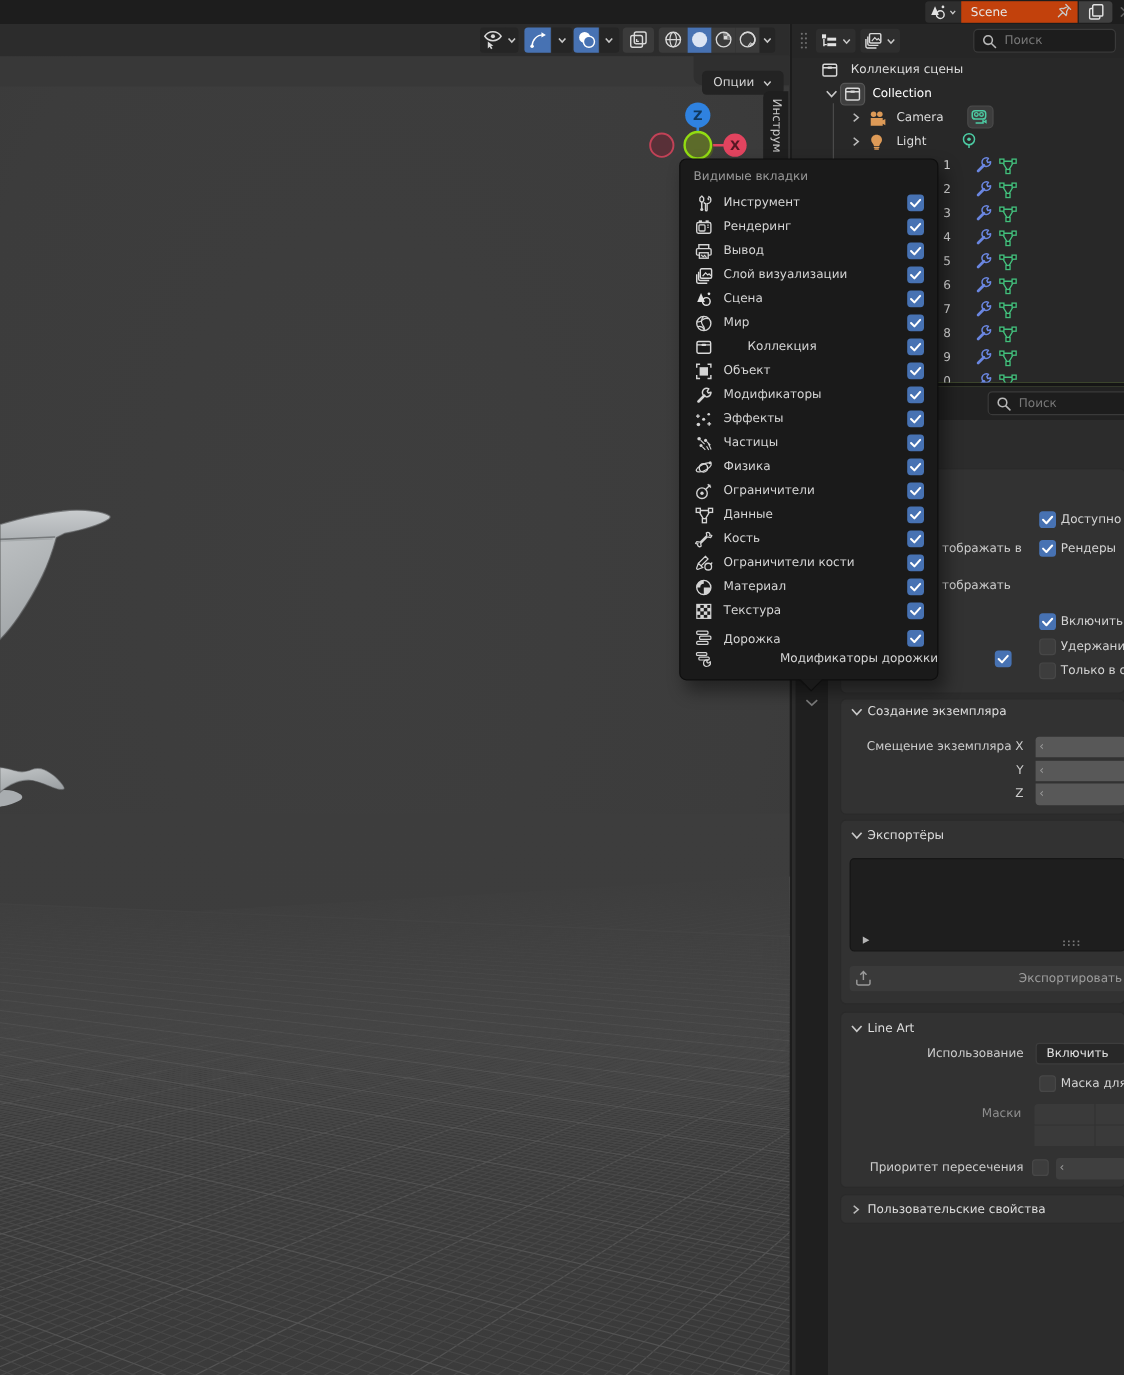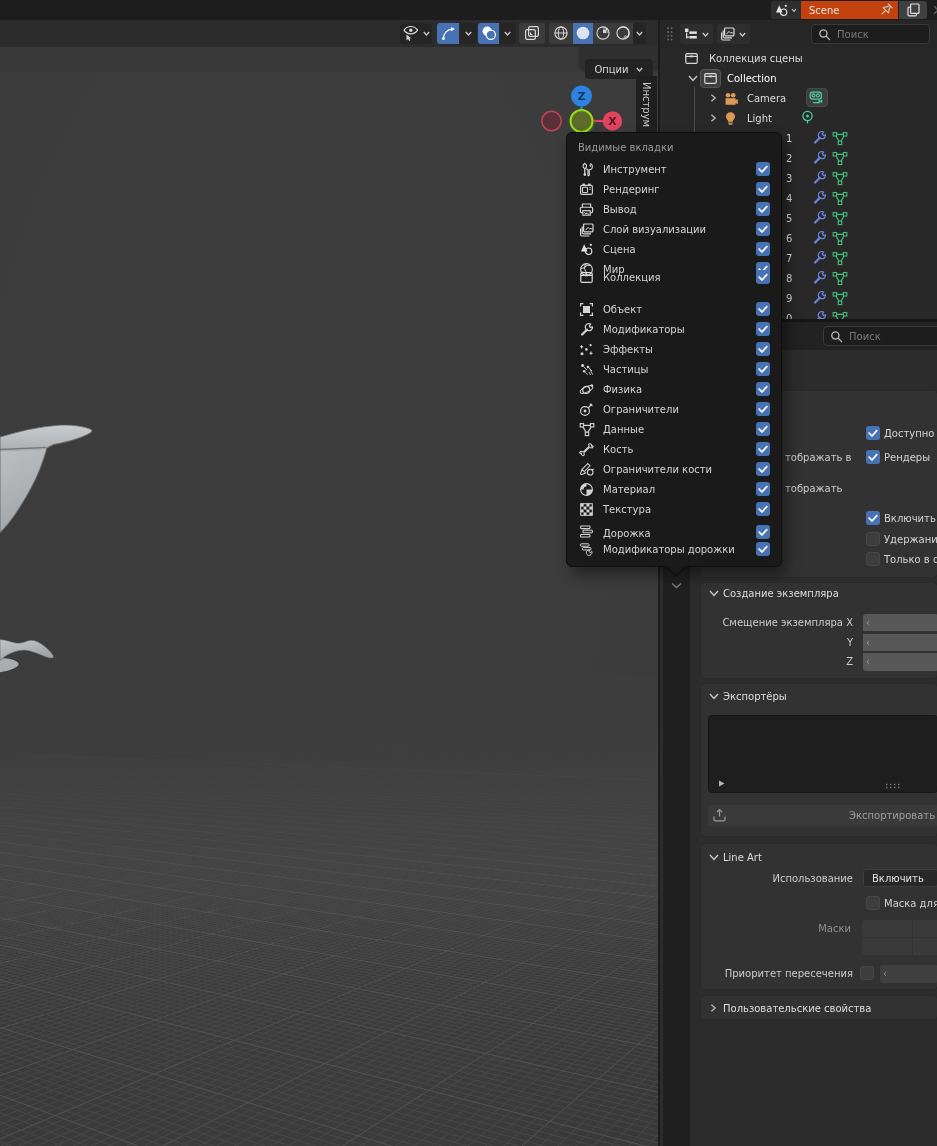--- a/index.html
+++ b/index.html
@@ -1642,21 +1642,21 @@
               <path d="M2.2 10.2 C4.4 9.8 6.8 10.6 8 12.6" stroke="#d4d4d4" stroke-width="1.05" fill="none"></path>
             </svg>
           </span>
           <span class="mlbl">Мир</span>
           <span class="checkbox cb-on">
             <svg width="14" height="14" viewBox="0 0 14 14" fill="none">
               <path d="M3.2 7.2 L6 10 L10.8 4.6" stroke="#fff" stroke-width="1.7" fill="none" stroke-linecap="round" stroke-linejoin="round"></path>
             </svg>
           </span>
         </div>
-        <div class="mitem" style="top: 134px;">
+        <div class="mitem" style="top: 146px; gap: 20px;">
           <span class="micon">
             <svg width="15" height="15" viewBox="0 0 15 15" fill="none">
               <rect x="1.8" y="2.6" width="11.4" height="9.8" rx="1.2" stroke="#dadada" stroke-width="1.2"></rect>
               <path d="M1.8 5.4 L13.2 5.4" stroke="#dadada" stroke-width="1.2"></path>
               <rect x="5.6" y="4.5" width="3.8" height="1.8" rx="0.6" fill="#dadada"></rect>
             </svg>
           </span>
           <span class="mlbl">Коллекция</span>
           <span class="checkbox cb-on">
             <svg width="14" height="14" viewBox="0 0 14 14" fill="none">
@@ -1845,21 +1845,21 @@
               <rect x="1.6" y="10.4" width="9.4" height="2.6" rx="0.8" stroke="#d4d4d4" stroke-width="1.05" fill="none"></rect>
             </svg>
           </span>
           <span class="mlbl">Дорожка</span>
           <span class="checkbox cb-on">
             <svg width="14" height="14" viewBox="0 0 14 14" fill="none">
               <path d="M3.2 7.2 L6 10 L10.8 4.6" stroke="#fff" stroke-width="1.7" fill="none" stroke-linecap="round" stroke-linejoin="round"></path>
             </svg>
           </span>
         </div>
-        <div class="mitem" style="top: 406px;">
+        <div class="mitem" style="top: 406px; gap: 47px;">
           <span class="micon">
             <svg width="15" height="15" viewBox="0 0 15 15" fill="none">
               <rect x="1.4" y="1.8" width="8.6" height="2.4" rx="0.8" stroke="#d4d4d4" stroke-width="1" fill="none"></rect>
               <rect x="3.4" y="5.6" width="8.6" height="2.4" rx="0.8" stroke="#d4d4d4" stroke-width="1" fill="none"></rect>
               <path d="M9.4 13.4 C8.2 13.1 7.3 12 7.3 10.7 C7.3 9.1 8.6 7.9 10.1 7.9 L10.9 7.9 L10 9.3 C10.1 10.1 10.7 10.6 11.5 10.5 L12.9 9.5 C13.3 10.9 12.6 12.4 11.3 13 Z" stroke="#d4d4d4" stroke-width="1" fill="none"></path>
             </svg>
           </span>
           <span class="mlbl">Модификаторы дорожки</span>
           <span class="checkbox cb-on">
             <svg width="14" height="14" viewBox="0 0 14 14" fill="none">

